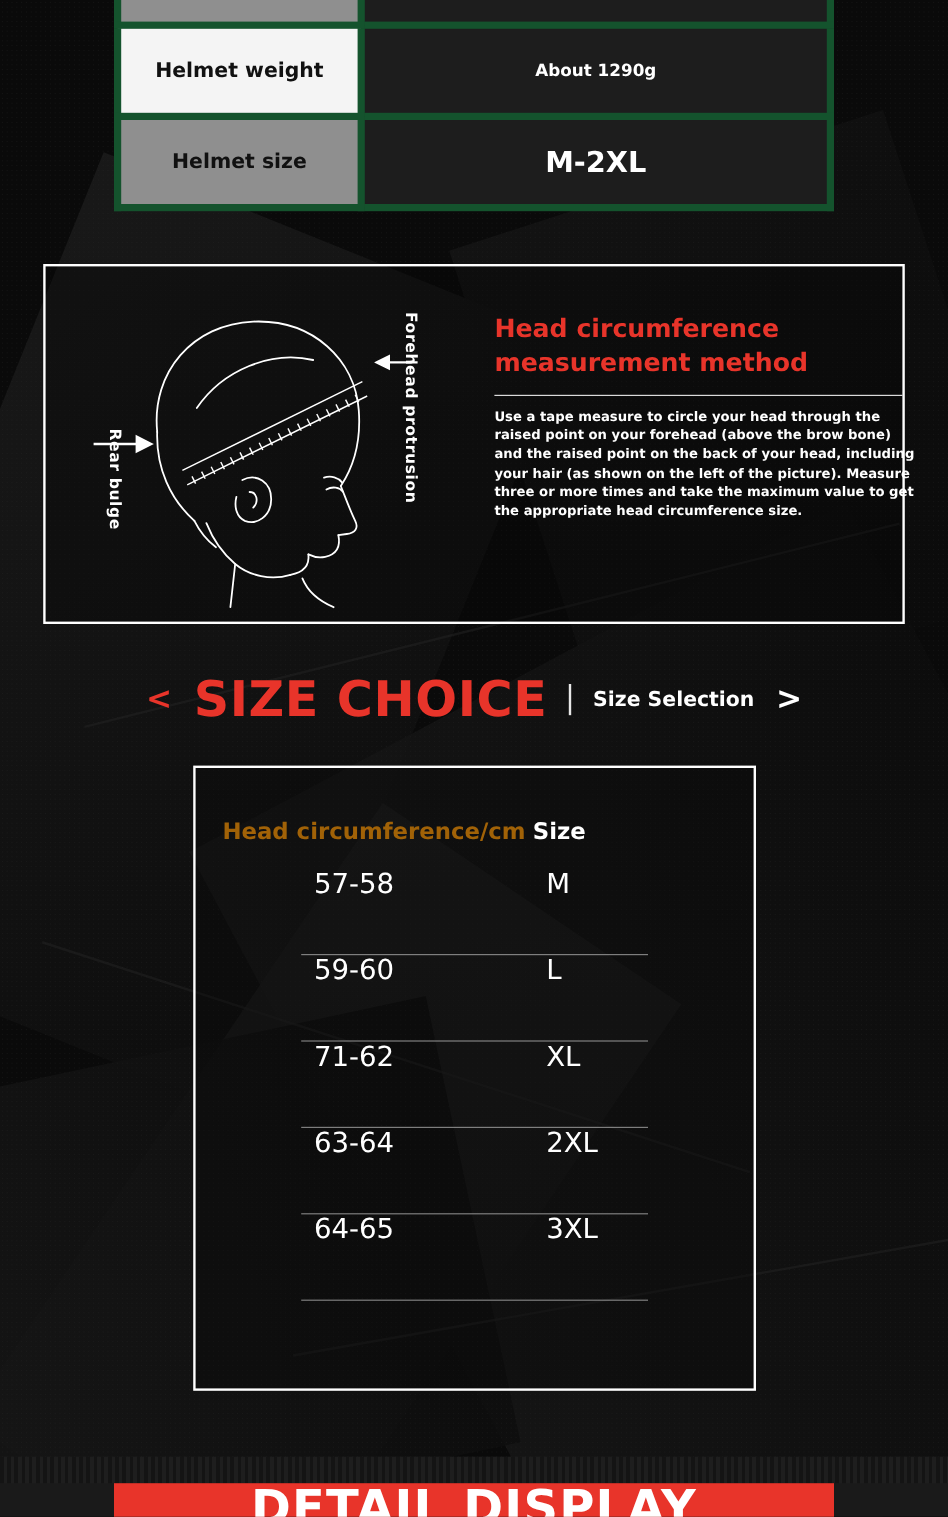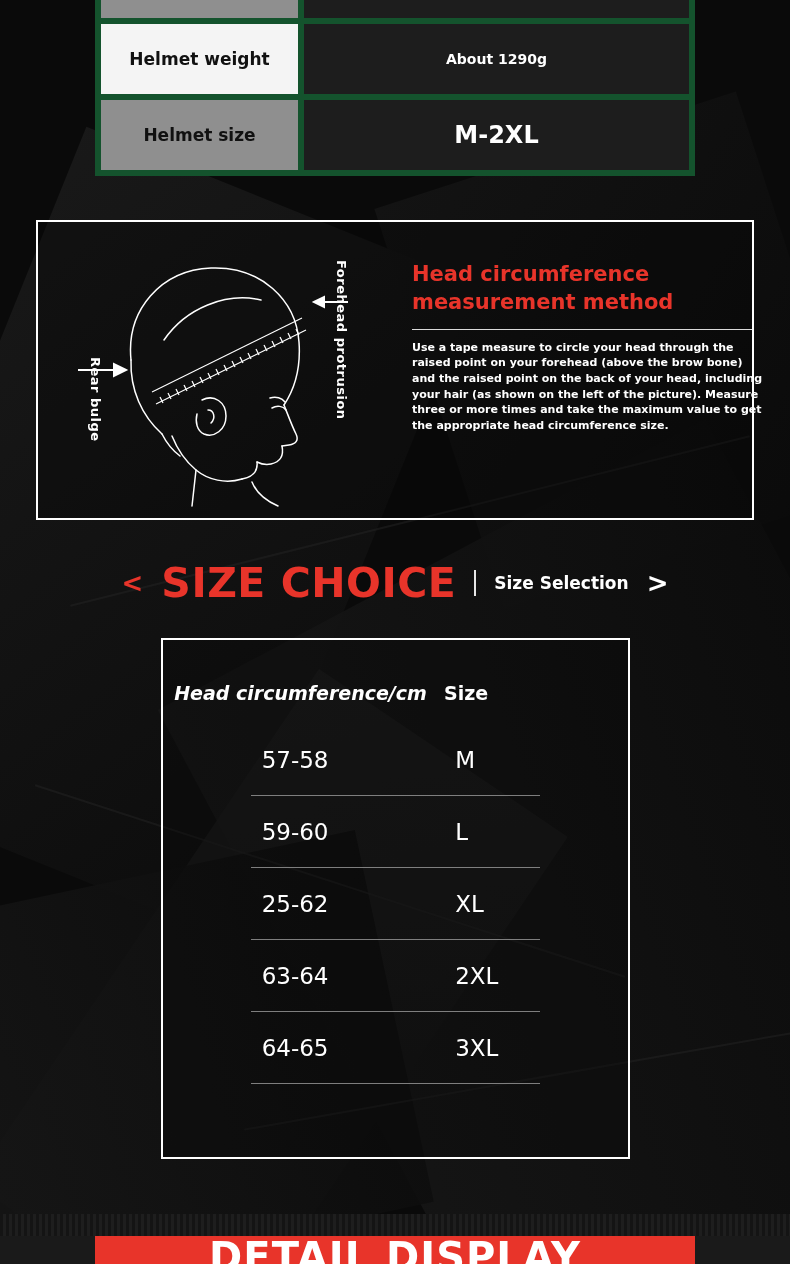--- a/index.html
+++ b/index.html
@@ -210,37 +210,36 @@
     background: rgba(8,8,8,0.35);
   }
   .size-header {
     display: flex;
     align-items: center;
     height: 62px;
     padding-top: 22px;
   }
   .size-header .c1 {
     width: 275px;
-    text-align: center;
+    text-align: right;
     font-size: 19px;
     font-weight: bold;
-    color: #ffffff;
-    font-style: italic;
+    color: #a16207;
   }
   .size-header .c2 {
     width: 180px;
     text-align: left;
     padding-left: 6px;
     font-size: 19px;
     font-weight: bold;
     color: #fff;
   }
   .size-row {
     display: flex;
-    align-items: center;
+    align-items: flex-start;
     height: 72px;
     position: relative;
   }
   .size-row .c1 {
     width: 275px;
     text-align: center;
     font-size: 23px;
     color: #fff;
   }
   .size-row .c2 {
@@ -416,21 +415,21 @@
 
   <div class="size-row">
     <div class="c1">57-58</div>
     <div class="c2">M</div>
   </div>
   <div class="size-row">
     <div class="c1">59-60</div>
     <div class="c2">L</div>
   </div>
   <div class="size-row">
-    <div class="c1">25-62</div>
+    <div class="c1">71-62</div>
     <div class="c2">XL</div>
   </div>
   <div class="size-row">
     <div class="c1">63-64</div>
     <div class="c2">2XL</div>
   </div>
   <div class="size-row">
     <div class="c1">64-65</div>
     <div class="c2">3XL</div>
   </div>

